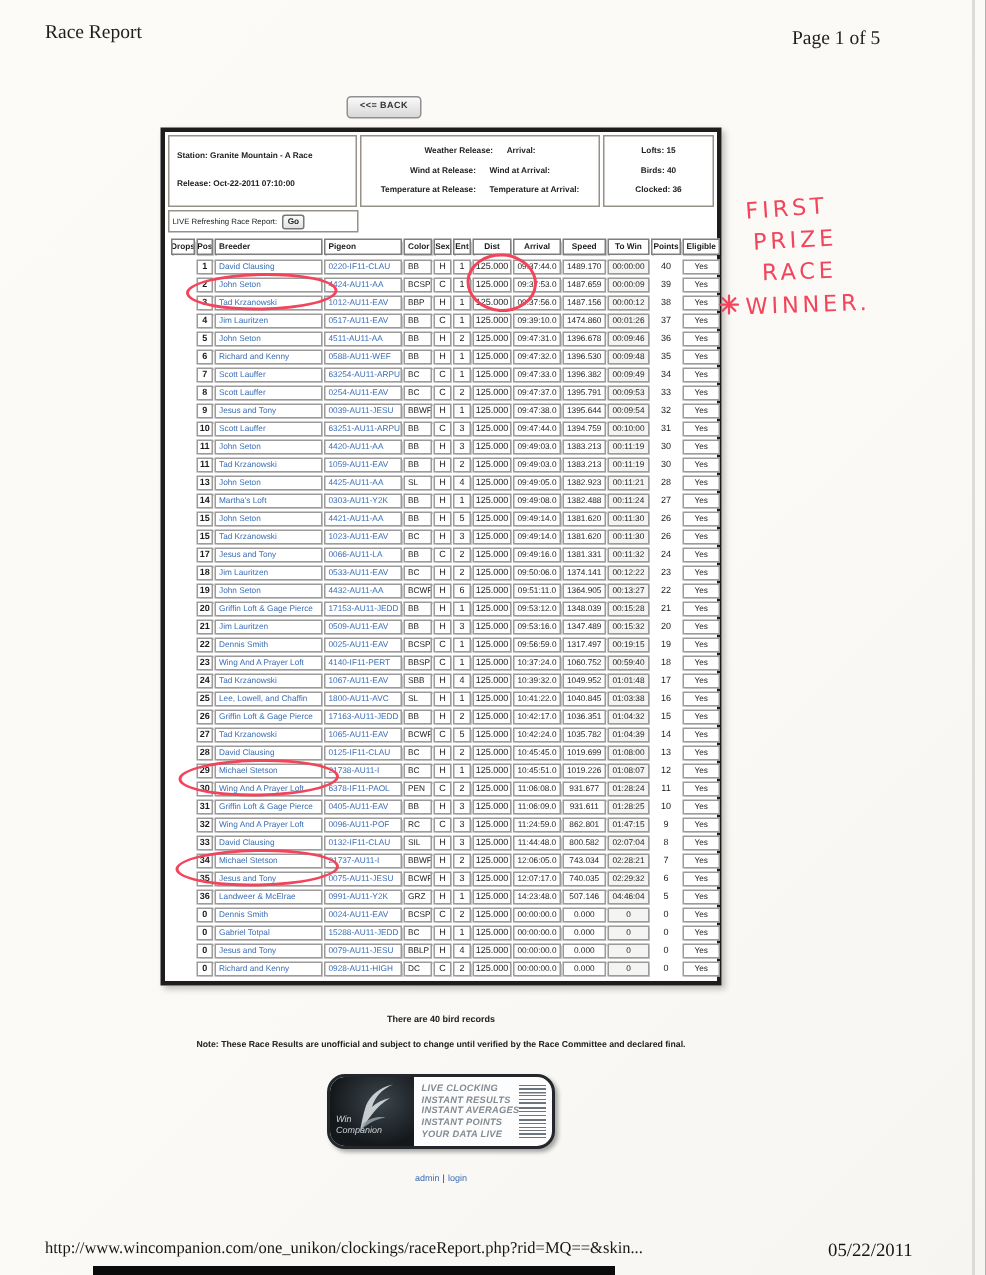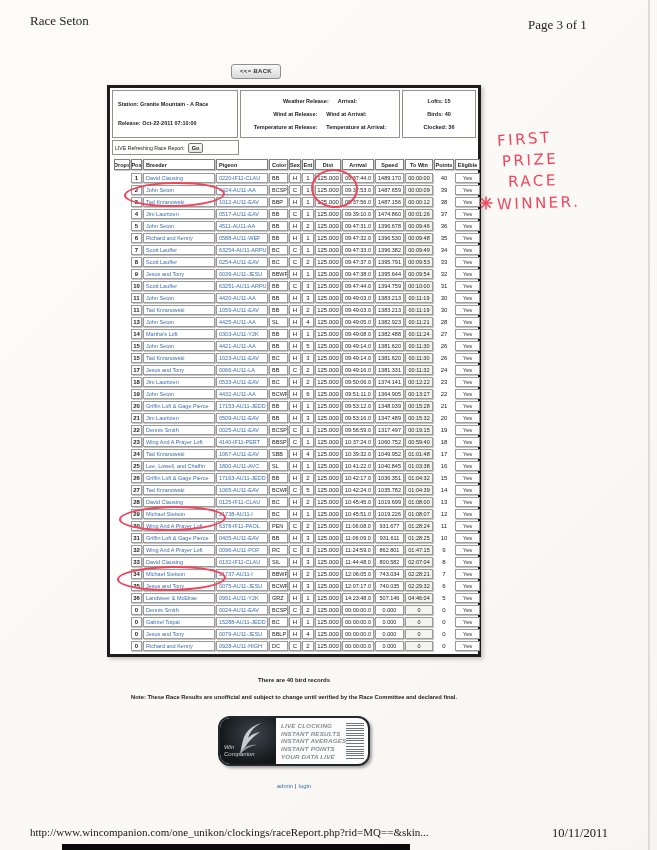--- a/index.html
+++ b/index.html
@@ -108,22 +108,22 @@
   .re-row28{left:119px;top:506px;width:103px;height:21px;transform:rotate(-1deg);}
   .re-row33{left:117px;top:566px;width:105px;height:21px;transform:rotate(-1deg);}
 </style>
 </head>
 <body>
 
 <div class="paper">
 
   <div class="scan-edge"></div>
 
-  <div class="doc-title">Race Seton</div>
-  <div class="doc-page">Page 3 of 1</div>
+  <div class="doc-title">Race Report</div>
+  <div class="doc-page">Page 1 of 5</div>
 
   <div class="back-btn">&lt;&lt;= BACK</div>
 
   <div class="report-box">
 
     <div class="info-row">
       <div class="info-box info-station">
         <div>Station: Granite Mountain - A Race</div>
         <div>Release: Oct-22-2011 07:10:00</div>
       </div>
@@ -809,21 +809,21 @@
           <i class="bars"></i>
         </div>
     </div>
   </div>
 
   <div class="admin-login">
     <span>admin</span><span class="sep">|</span><span>login</span>
   </div>
 
   <div class="footer-url">http://www.wincompanion.com/one_unikon/clockings/raceReport.php?rid=MQ==&amp;skin...</div>
-  <div class="footer-date">10/11/2011</div>
+  <div class="footer-date">05/22/2011</div>
   <div class="scan-bar"></div>
 
   <div class="hand hw1">FIRST</div>
   <div class="hand hw2">PRIZE</div>
   <div class="hand hw3">RACE</div>
   <div class="hand hw4">WINNER.</div>
   <svg class="hand-star" width="14" height="14" viewBox="0 0 14 14">
     <g stroke="#f2445a" stroke-width="1.5" stroke-linecap="round">
       <line x1="7" y1="1" x2="7" y2="13"></line>
       <line x1="1" y1="7" x2="13" y2="7"></line>

